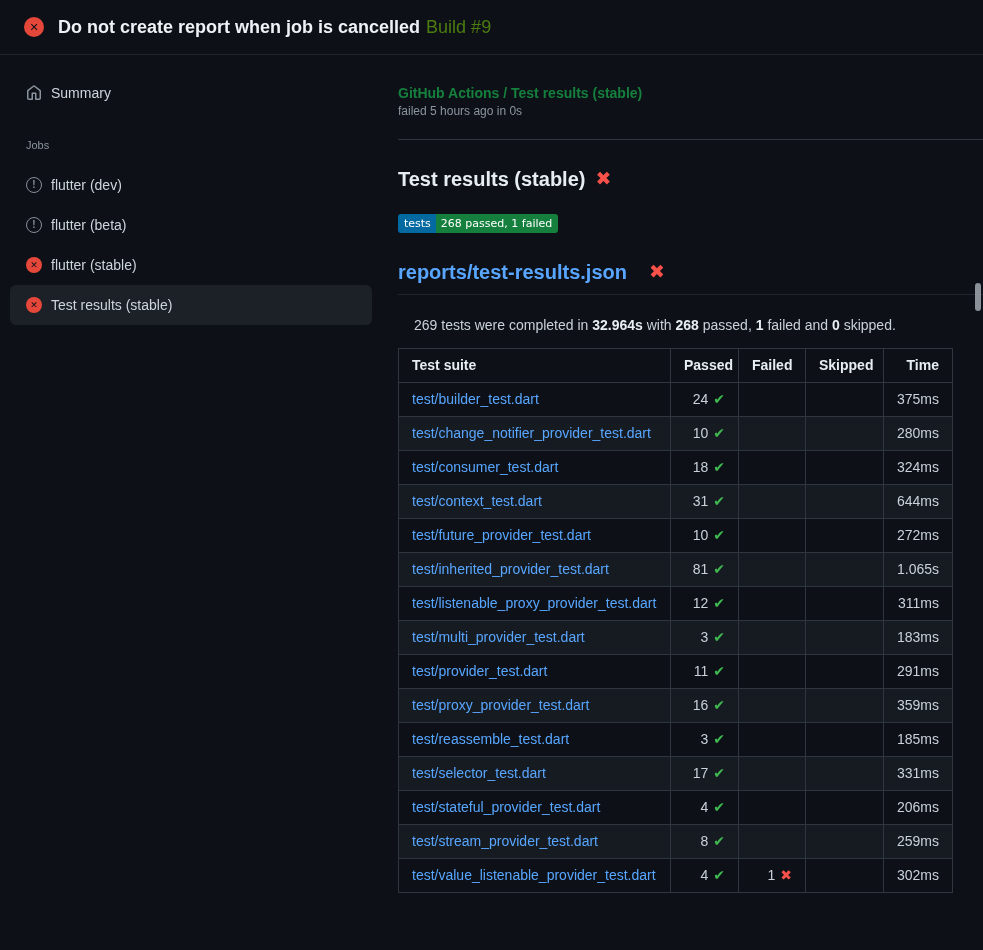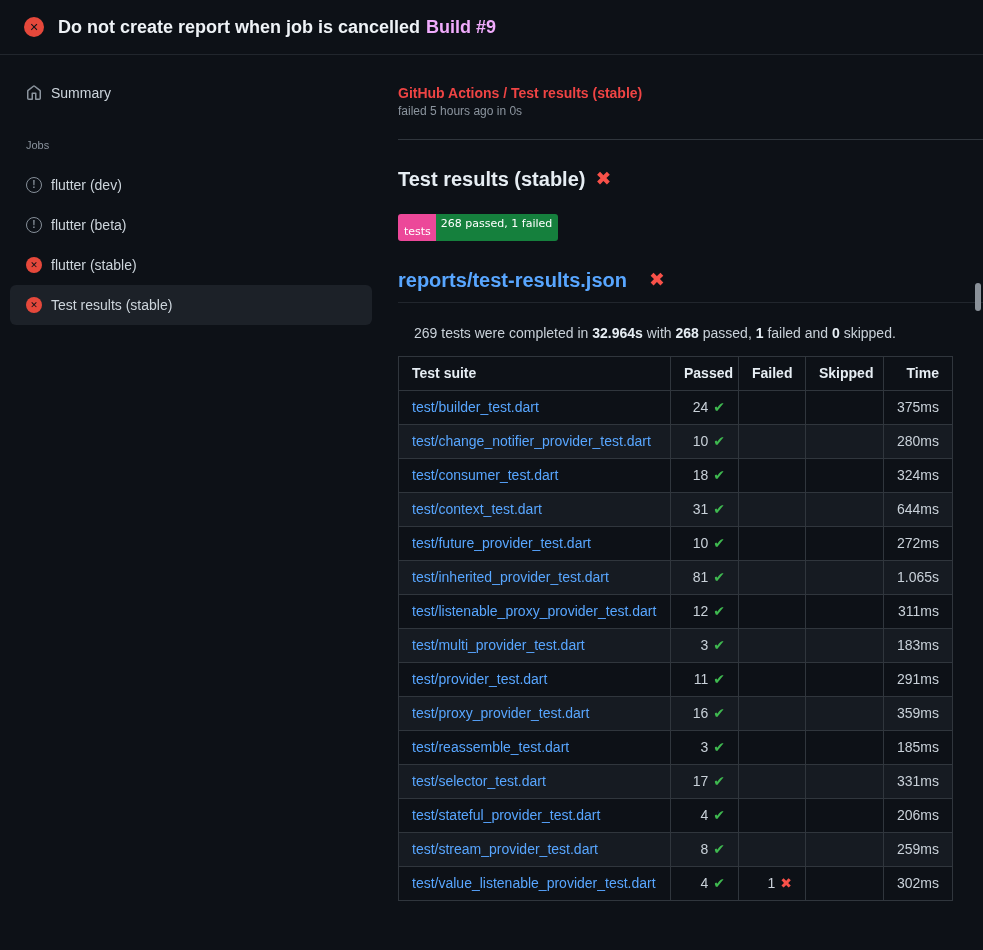--- a/index.html
+++ b/index.html
@@ -8,46 +8,46 @@
     width:983px; height:950px; overflow:hidden; position:relative;
     background:#0d1117; color:#c9d1d9;
     font-family:"Liberation Sans","DejaVu Sans",sans-serif; font-size:14px;
   }
 
   
   .app-header { display:flex; align-items:center; gap:14px; padding:15px 24px; border-bottom:1px solid #21262d; height:55px; }
   .x-circle { width:20px; height:20px; border-radius:50%; background:#e5483b; color:#0d1117;
     display:flex; align-items:center; justify-content:center; font-size:11px; font-weight:bold; flex:none; }
   .app-title { margin:0; font-size:18px; font-weight:bold; color:#eef2f6; line-height:24px; white-space:nowrap; }
-  .build-no { color:#f0abfc; font-weight:bold; margin-left:6px; }
+  .build-no { color:#4d7c0f; font-weight:normal; margin-left:6px; }
 
   
   .layout { display:flex; align-items:flex-start; }
 
   
   .sidebar { width:382px; flex:none; padding:18px 10px 0 10px; }
   .side-item { display:flex; align-items:center; gap:9px; padding:0 16px; height:40px; border-radius:6px; cursor:pointer; color:#cdd5dc; }
   .side-item.selected { background:#1c2128; }
   .jobs-label { margin:26px 16px 14px 16px; font-size:11px; color:#8b949e; }
   .icon16 { width:16px; height:16px; flex:none; display:flex; align-items:center; justify-content:center; }
   .icon-cancel { border:1px solid #868f99; border-radius:50%; color:#868f99; font-size:10px; font-weight:bold; line-height:1; }
   .icon-fail { border-radius:50%; background:#e5483b; color:#0d1117; font-size:9px; font-weight:bold; line-height:1; }
   .home-svg { fill:#8b949e; }
 
   
   .main { flex:1; min-width:0; padding:30px 0 0 16px; }
-  .crumb { font-weight:bold; font-size:14px; color:#ef4444; }
+  .crumb { font-weight:bold; font-size:14px; color:#15803d; }
   .meta { margin-top:3px; font-size:12px; color:#8b949e; }
   .rule { border:none; border-top:1px solid #30363d; margin:21px 0 0 0; }
   .check-title { margin:26px 0 0 0; font-size:20px; font-weight:bold; color:#e6edf3;
     display:flex; align-items:center; gap:10px; line-height:26px; }
   .big-x { color:#f85149; font-size:19px; font-weight:bold; }
   .badge { display:inline-flex; margin-top:22px; font-family:"DejaVu Sans",sans-serif; font-size:11px; line-height:1;
     border-radius:3px; overflow:hidden; color:#fff; }
-  .badge-label { background:#ec4899; padding:12px 5px 4px 6px; }
+  .badge-label { background:#0369a1; padding:4px 5px 4px 6px; }
   .badge-value { background:#15803d; padding:4px 6px 4px 5px; }
   .report-head { margin:26px 0 0 0; padding-bottom:9px; border-bottom:1px solid #21262d;
     font-size:20px; font-weight:bold; display:flex; align-items:center; gap:22px; line-height:26px; }
   .report-head a { color:#58a6ff; text-decoration:none; }
   .summary { margin:20px 0 0 16px; line-height:20px; color:#c9d1d9; }
   .summary b { color:#e6edf3; }
 
   
   table.results { border-collapse:collapse; table-layout:fixed; width:554px; margin-top:13px; font-size:14px; }
   .results th, .results td { border:1px solid #30363d; padding:6px 13px; line-height:21px; text-align:left;

